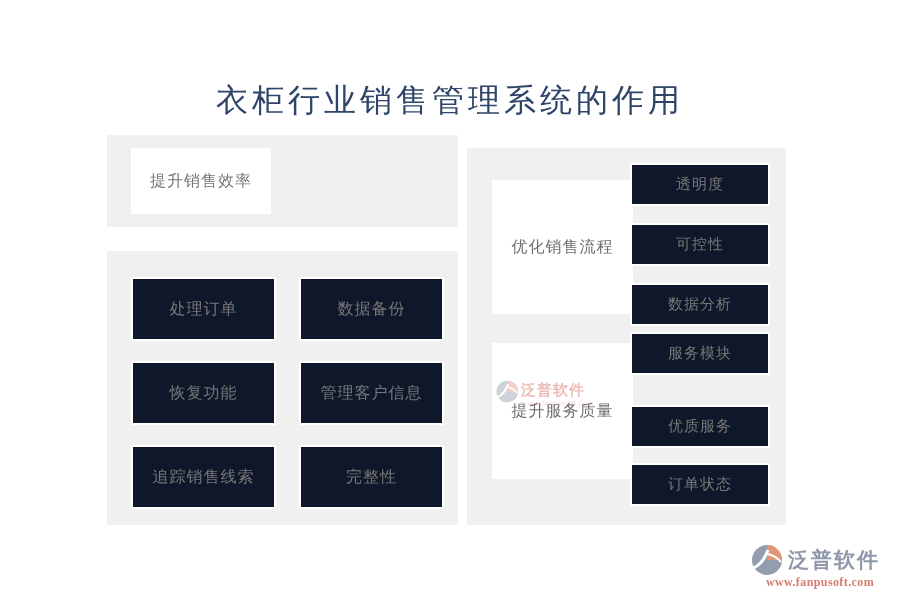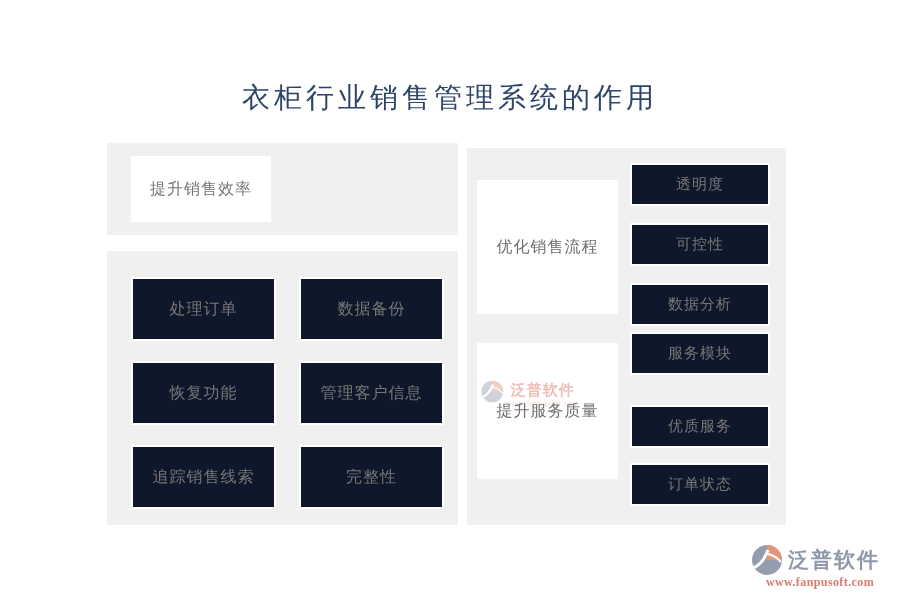--- a/index.html
+++ b/index.html
@@ -4,40 +4,40 @@
 <style>
   html,body{margin:0;padding:0;background:#fff;}
   .stage{
     position:relative;width:900px;height:600px;background:#ffffff;
     font-family:"Liberation Serif","DejaVu Serif",serif;
     overflow:hidden;
   }
   
   .title{
     position:absolute;top:79px;left:0;right:0;
-    text-align:center;font-size:28px;font-weight:400;
+    text-align:center;font-size:32px;font-weight:400;
     letter-spacing:4px;color:#2e4569;margin:0;
   }
   
   .panel{position:absolute;background:#f0f0f0;}
-  .panel-a{left:107px;top:143px;width:351px;height:92px;
+  .panel-a{left:107px;top:135px;width:351px;height:92px;
     display:flex;gap:21px;padding:13px 0 0 24px;box-sizing:border-box;}
   .panel-b{left:107px;top:251px;width:351px;height:274px;
     display:grid;grid-template-columns:145px 145px;column-gap:23px;row-gap:20px;
     grid-auto-rows:64px;padding:26px 0 0 24px;box-sizing:border-box;}
   .panel-r{left:467px;top:148px;width:319px;height:377px;}
   
   .card{display:flex;align-items:center;justify-content:center;
     font-size:16px;letter-spacing:1px;color:#777;box-sizing:border-box;}
   .white-card{background:#fff;width:140px;height:66px;}
   .panel-a .white-card:nth-child(2){width:152px;}
   .pink-card{background:#0f172a;border:2px solid #ffffff;}
   
-  .group-box{position:absolute;left:10px;width:141px;background:#ffffff;
-    display:flex;align-items:center;justify-content:center;text-align:center;}
+  .group-box{position:absolute;left:25px;width:141px;background:#ffffff;
+    display:flex;align-items:center;justify-content:center;}
   .group-box.g1{top:32px;height:134px;}
   .group-box.g2{top:195px;height:136px;}
   .group-label{font-size:16px;letter-spacing:1px;color:#6e6e6e;position:relative;z-index:1;}
   .rp-card{position:absolute;left:163px;width:140px;height:43px;
     font-size:15px;}
   .rp-card.i1{top:15px}.rp-card.i2{top:75px}.rp-card.i3{top:135px}
   .rp-card.i4{top:184px}.rp-card.i5{top:257px}.rp-card.i6{top:315px}
   
   .wm{position:absolute;left:3px;top:36px;z-index:0;display:flex;align-items:flex-start;}
   .wm svg{opacity:.45;}

